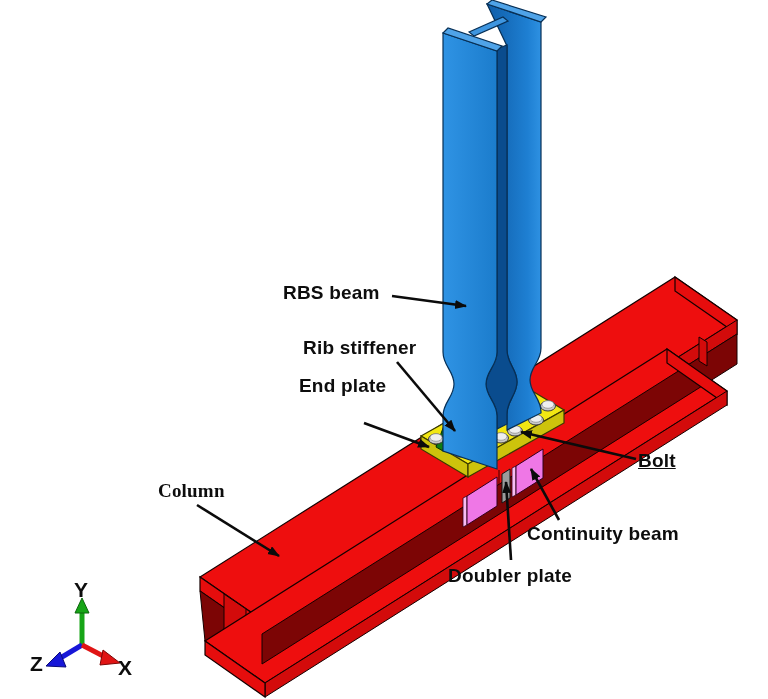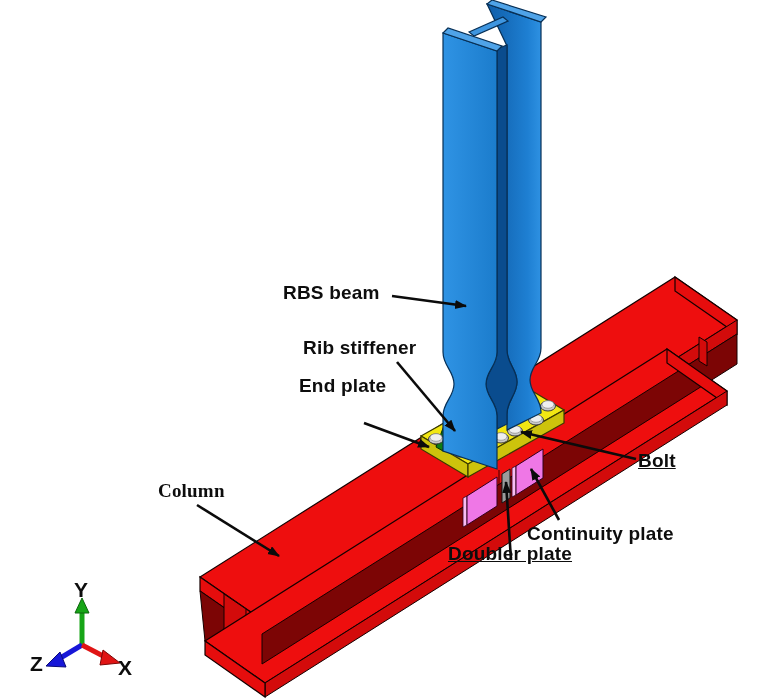--- a/index.html
+++ b/index.html
@@ -151,15 +151,15 @@
     <text class="axis-label" x="30" y="671">Z</text>
     <text class="axis-label" x="118" y="675">X</text>
   </g>
 </svg>
 
   <div class="callout" style="left: 275px; top: 283px; margin-left: 8px;">RBS beam</div>
   <div class="callout" style="left: 303px; top: 338px; text-align: right;">Rib stiffener</div>
   <div class="callout" style="left: 299px; top: 376px;">End plate</div>
   <div class="callout" style="left: 638px; top: 451px; text-decoration: underline;">Bolt</div>
   <div class="callout" style="left: 158px; top: 481px; font-family: Liberation Serif, serif;">Column</div>
-  <div class="callout" style="left: 527px; top: 524px;">Continuity plate</div>
-  <div class="callout" style="left: 448px; top: 544px; text-decoration: underline;">Doubler plate</div>
+  <div class="callout" style="left: 527px; top: 524px;">Continuity beam</div>
+  <div class="callout" style="left: 448px; top: 566px;">Doubler plate</div>
 </div>
 
 </body></html>

